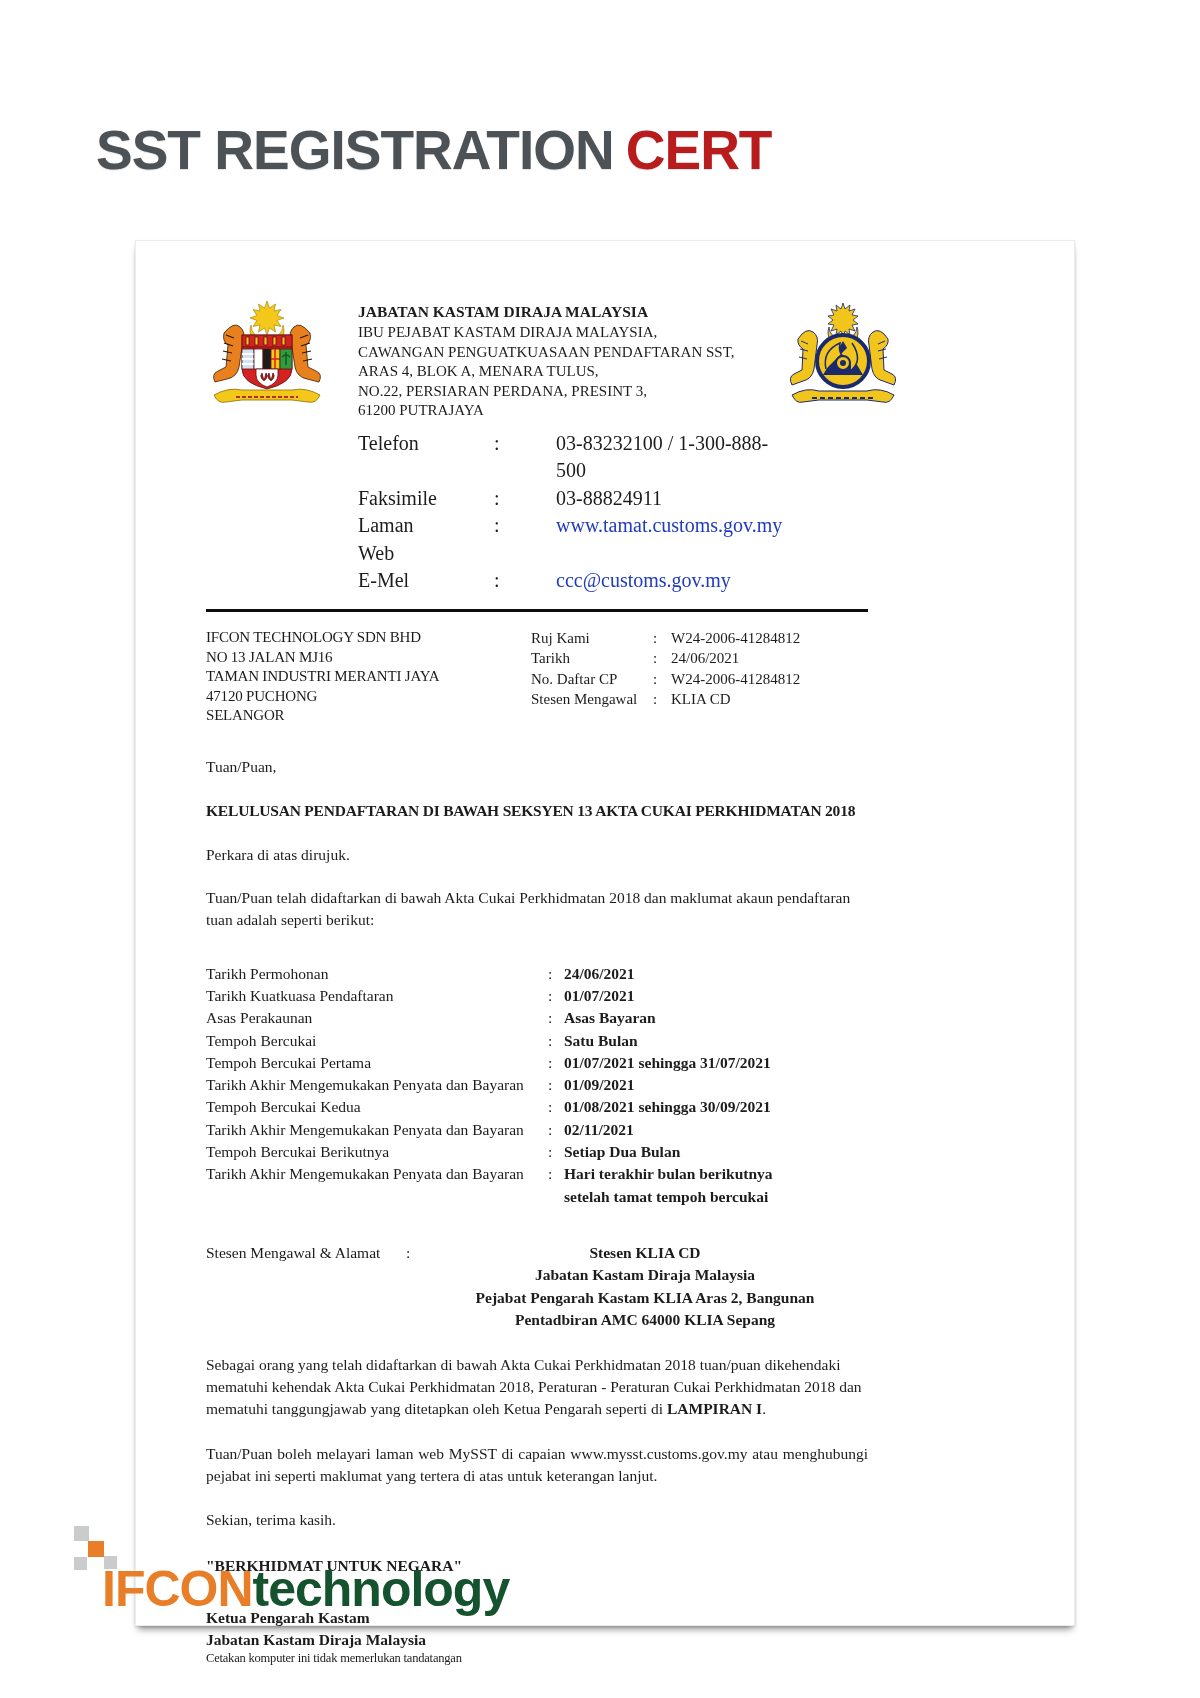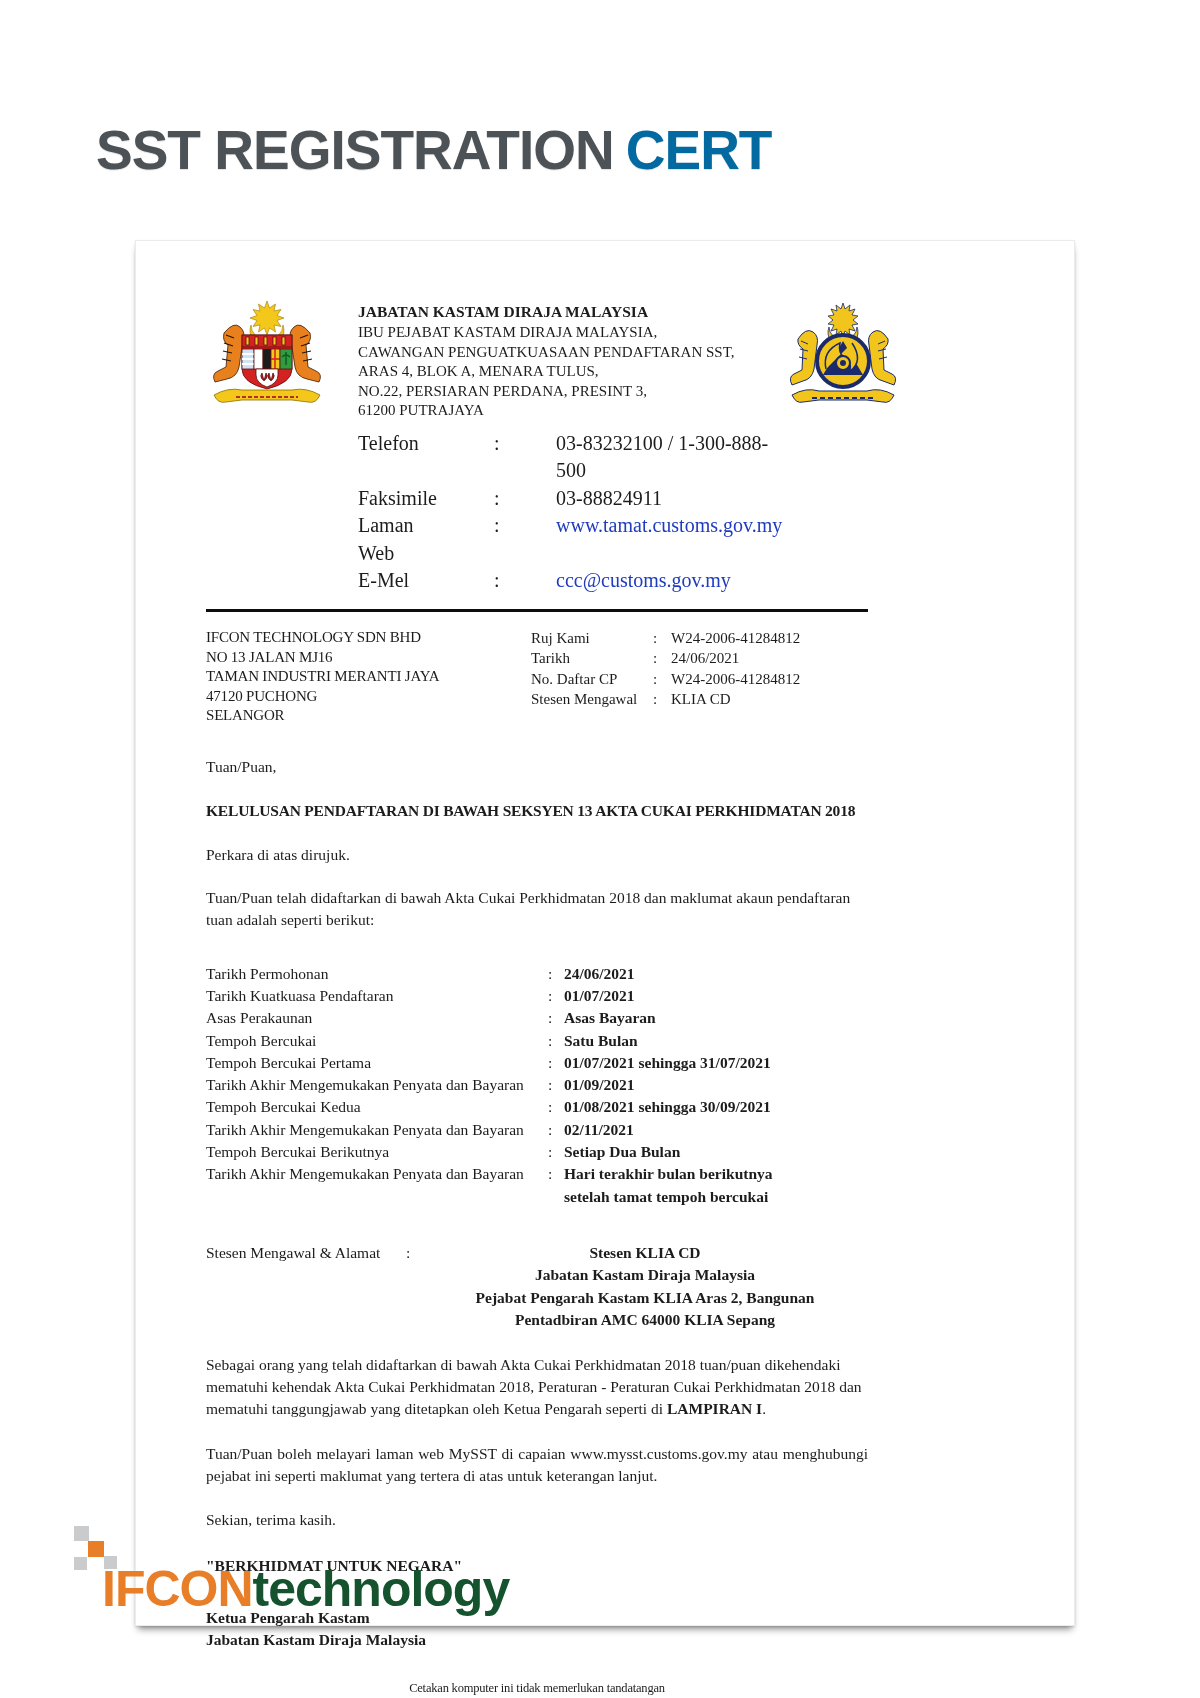--- a/index.html
+++ b/index.html
@@ -4,21 +4,21 @@
 <style>
   * { margin:0; padding:0; box-sizing:border-box; }
   html,body { width:1200px; height:1698px; background:#ffffff; position:relative;
     font-family:"Liberation Serif", serif; color:#1c1c1c; }
 
   
   .page-title { position:absolute; left:96px; top:118px;
     font-family:"Liberation Sans", sans-serif; font-weight:bold;
     font-size:55px; letter-spacing:-1px; color:#4d5257; white-space:nowrap;
     text-shadow:0 1px 1px rgba(0,0,0,0.12); }
-  .page-title .accent { color:#0369a1; margin-left:12px; }
+  .page-title .accent { color:#b91c1c; margin-left:12px; }
 
   
   .paper { position:absolute; left:135px; top:240px; width:940px; height:1386px;
     background:#ffffff; border:1px solid #ececec;
     box-shadow:0 1px 2px rgba(0,0,0,0.12), 0 6px 7px -3px rgba(0,0,0,0.45); }
   .letter { position:absolute; left:70px; top:58px; width:662px; font-size:15.5px; }
 
   
   .lh-head { display:flex; align-items:flex-start; }
   .crest { flex:0 0 auto; }
@@ -48,21 +48,21 @@
   .kv-row { display:grid; grid-template-columns:342px 16px 1fr; line-height:1.44; }
   .kv-row .val { font-weight:bold; }
 
   
   .station { display:grid; grid-template-columns:200px 16px 1fr; margin-top:34px; line-height:1.44; }
   .station .val { font-weight:bold;text-align:center; }
 
   .closing { margin-top:24px; }
   .motto { margin-top:28px; font-weight:bold; }
   .signoff { margin-top:32px; font-weight:bold; line-height:1.4; }
-  .footnote { margin-top:30px; text-align:center; font-size:12.5px; letter-spacing:-0.2px; }
+  .footnote { text-align:left; font-size:12.5px; letter-spacing:-0.2px; }
 
   
   .brand { position:absolute; left:74px; top:1526px; width:470px; height:110px; }
   .brand .sq { position:absolute; }
   .sq-gray { background:#c9cbcd; }
   .sq-orange { background:#e87e28; }
   .brand-text { position:absolute; left:28px; top:34px;
     font-family:"Liberation Sans", sans-serif; font-weight:bold; font-size:50px;
     letter-spacing:-1px; white-space:nowrap; }
   .brand-text .ifcon { color:#e87e28; }

